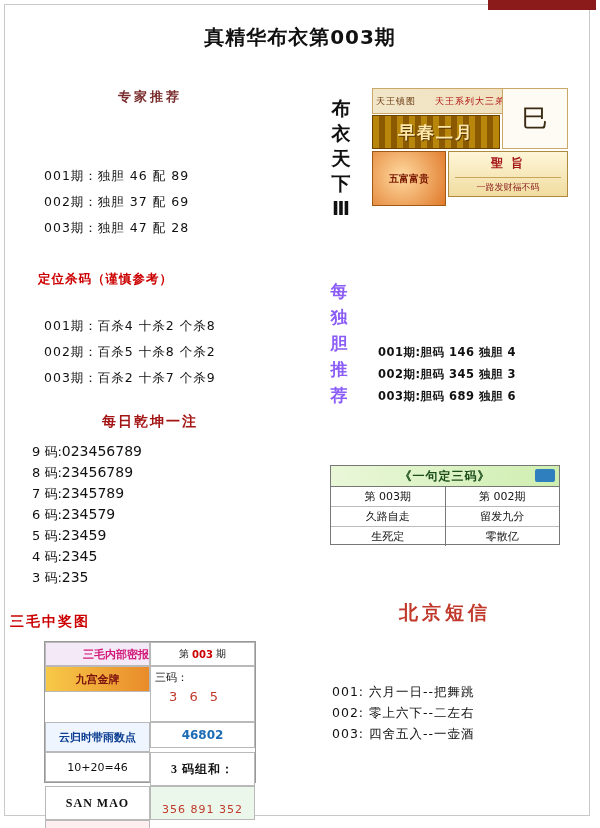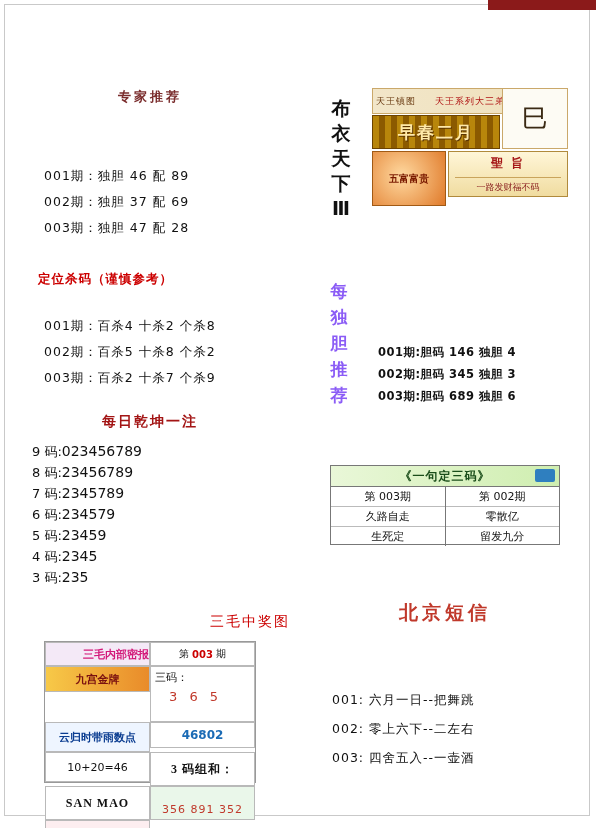--- a/index.html
+++ b/index.html
@@ -44,21 +44,21 @@
   .sha-row{font-size:12.5px;color:#111;margin:9px 0;letter-spacing:1px;}
   .qiankun-title{
     margin-top:26px;text-align:center;font-size:14px;font-weight:bold;
     color:#a31515;letter-spacing:2px;
   }
   .code-list{margin-top:12px;padding-left:22px;}
   .code-row{font-size:14px;color:#111;margin:3px 0;}
   .code-row .k{font-size:13px;}
   
   .sanmao-title{
-    margin-top:26px;text-align:right;font-size:14px;font-weight:normal;
+    margin-top:26px;text-align:left;font-size:14px;font-weight:bold;
     color:#cc0000;letter-spacing:2px;
   }
   .sanmao-box{
     margin:10px auto 0 auto;width:210px;height:140px;
     border:1px solid #999;background:#fff;position:relative;
     display:flex;flex-wrap:wrap;
   }
   .sm-cell{box-sizing:border-box;border:1px solid #b9b9b9;position:relative;overflow:hidden;}
   .sm-a{width:50%;height:24px;background:#f4e9f7;color:#d31a7a;font-size:11px;font-weight:bold;display:flex;align-items:center;justify-content:center;padding-left:37px;}
   .sm-b{width:50%;height:24px;background:#fff;color:#111;font-size:10px;display:flex;align-items:center;justify-content:center;gap:3px;}
@@ -145,30 +145,31 @@
   .jdsm-col{flex:1;box-sizing:border-box;}
   .jdsm-col.left{border-right:1px solid #777;}
   .jdsm-cell{height:19px;display:flex;align-items:center;justify-content:center;font-size:11px;color:#111;border-bottom:1px solid #bbb;}
   .jdsm-cell:last-child{border-bottom:none;}
   
   .bj-title{
     position:absolute;left:0;top:520px;width:290px;text-align:center;
     font-size:19px;font-weight:bold;color:#c0392b;letter-spacing:4px;
   }
   .bj-list{position:absolute;left:32px;top:600px;width:250px;}
-  .bj-row{font-size:12.5px;color:#111;margin:12px 0;letter-spacing:1px;}
+  .bj-row{font-size:12.5px;color:#111;margin:4px 0;letter-spacing:1px;}
 </style>
 </head>
 <body>
 
 <div class="page">
 
   <div class="border-frame"></div>
   <div class="topbar"></div>
 
+  <div class="title">真精华布衣第003期</div>
 
   <div class="left-col">
 
     <div class="expert-head">专家推荐</div>
 
     <div class="dan-list">
       <div class="dan-row">001期：独胆 46 配 89</div>
       <div class="dan-row">002期：独胆 37 配 69</div>
       <div class="dan-row">003期：独胆 47 配 28</div>
     </div>
@@ -251,22 +252,22 @@
         <span class="deco"></span>
       </div>
       <div class="jdsm-grid">
         <div class="jdsm-col left">
           <div class="jdsm-cell">第 003期</div>
           <div class="jdsm-cell">久路自走</div>
           <div class="jdsm-cell">生死定</div>
         </div>
         <div class="jdsm-col">
           <div class="jdsm-cell">第 002期</div>
+          <div class="jdsm-cell">留发九分</div>
           <div class="jdsm-cell">零散亿</div>
-          <div class="jdsm-cell">留发九分</div>
         </div>
       </div>
     </div>
 
     <div class="bj-title">北京短信</div>
 
     <div class="bj-list">
       <div class="bj-row">001: 六月一日--把舞跳</div>
       <div class="bj-row">002: 零上六下--二左右</div>
       <div class="bj-row">003: 四舍五入--一壶酒</div>

